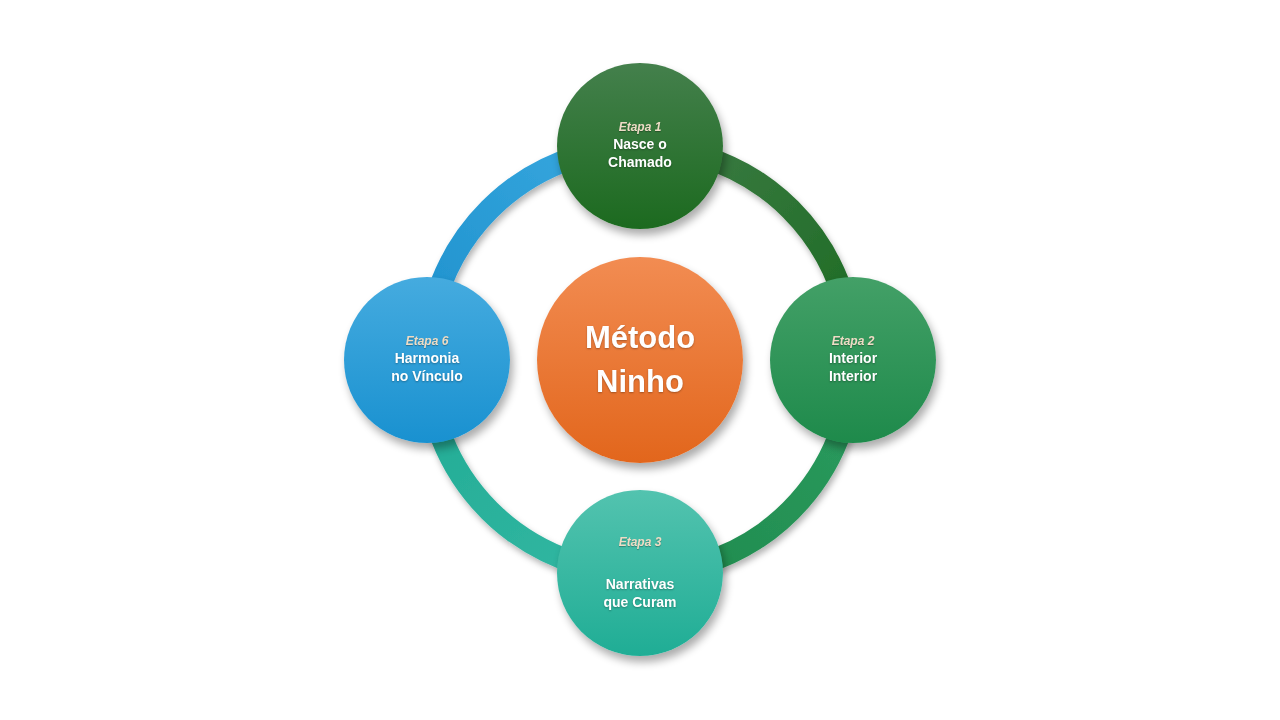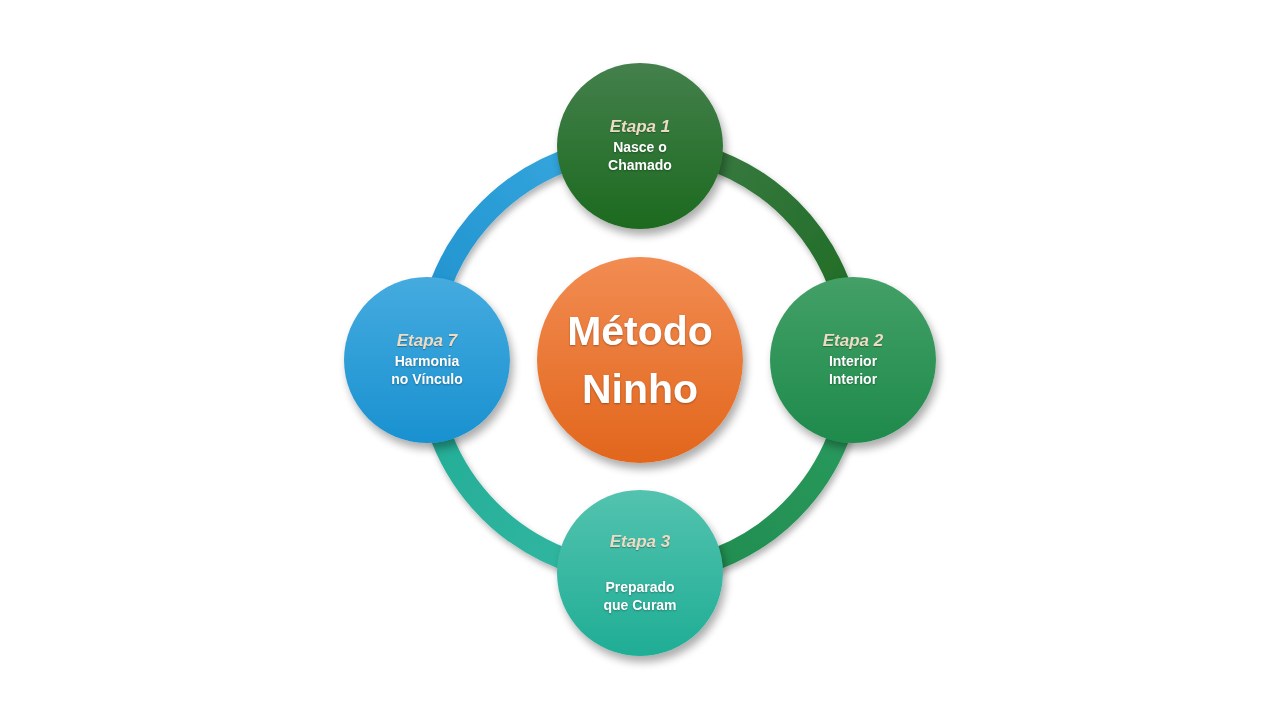--- a/index.html
+++ b/index.html
@@ -18,30 +18,30 @@
   .pos-right{left:770px;top:277px;}
   .pos-bottom{left:557px;top:490px;}
   .pos-left{left:344px;top:277px;}
   .center-circle{width:206px;height:206px;left:537px;top:257px;}
   .g-dgreen{background:linear-gradient(#44804C,#1C6A1F);}
   .g-mgreen{background:linear-gradient(#43A067,#1E8A4B);text-align:center;}
   .g-teal{background:linear-gradient(#53C3AF,#1FAD95);}
   .g-blue{background:linear-gradient(#45ABDF,#1991D0);}
   .g-orange{background:linear-gradient(#F28C52,#E2661C);}
   .tag{
-    font-size:17px;font-weight:bold;font-style:italic;color:#EDDCC5;
+    font-size:12px;font-weight:bold;font-style:italic;color:#EDDCC5;
     text-shadow:0 1px 1px rgba(0,0,0,0.30);margin-bottom:2px;
   }
   .name{
     font-size:14px;font-weight:bold;color:#ffffff;line-height:1.28;
     text-shadow:0 1px 2px rgba(0,0,0,0.30);
   }
   .name span{display:block;}
   .center-label{
-    font-size:41px;font-weight:bold;color:#ffffff;line-height:1.42;
+    font-size:31px;font-weight:bold;color:#ffffff;line-height:1.42;
     text-shadow:0 1px 2px rgba(0,0,0,0.30);
   }
   .center-label span{display:block;}
 </style>
 </head>
 <body>
 
 <div class="canvas">
 
   <svg class="ring-svg" viewBox="0 0 1280 720" xmlns="http://www.w3.org/2000/svg">
@@ -86,27 +86,27 @@
     <div class="tag">Etapa 2</div>
     <div class="name">
       <span>Interior</span>
       <span>Interior</span>
     </div>
   </div>
 
   <div class="circle sat pos-bottom g-teal" style="background: linear-gradient(rgb(83, 195, 175), rgb(31, 173, 149)); gap: 25px;">
     <div class="tag">Etapa 3</div>
     <div class="name">
-      <span>Preparado</span>
+      <span>Narrativas</span>
       <span>que Curam</span>
     </div>
   </div>
 
   <div class="circle sat pos-left g-blue" style="background: linear-gradient(rgb(69, 171, 223), rgb(25, 145, 208));">
-    <div class="tag">Etapa 7</div>
+    <div class="tag">Etapa 6</div>
     <div class="name">
       <span>Harmonia</span>
       <span>no Vínculo</span>
     </div>
   </div>
 
   <div class="circle center-circle g-orange" style="background: linear-gradient(rgb(242, 140, 82), rgb(226, 102, 28));">
     <div class="center-label">
       <span>Método</span>
       <span>Ninho</span>

